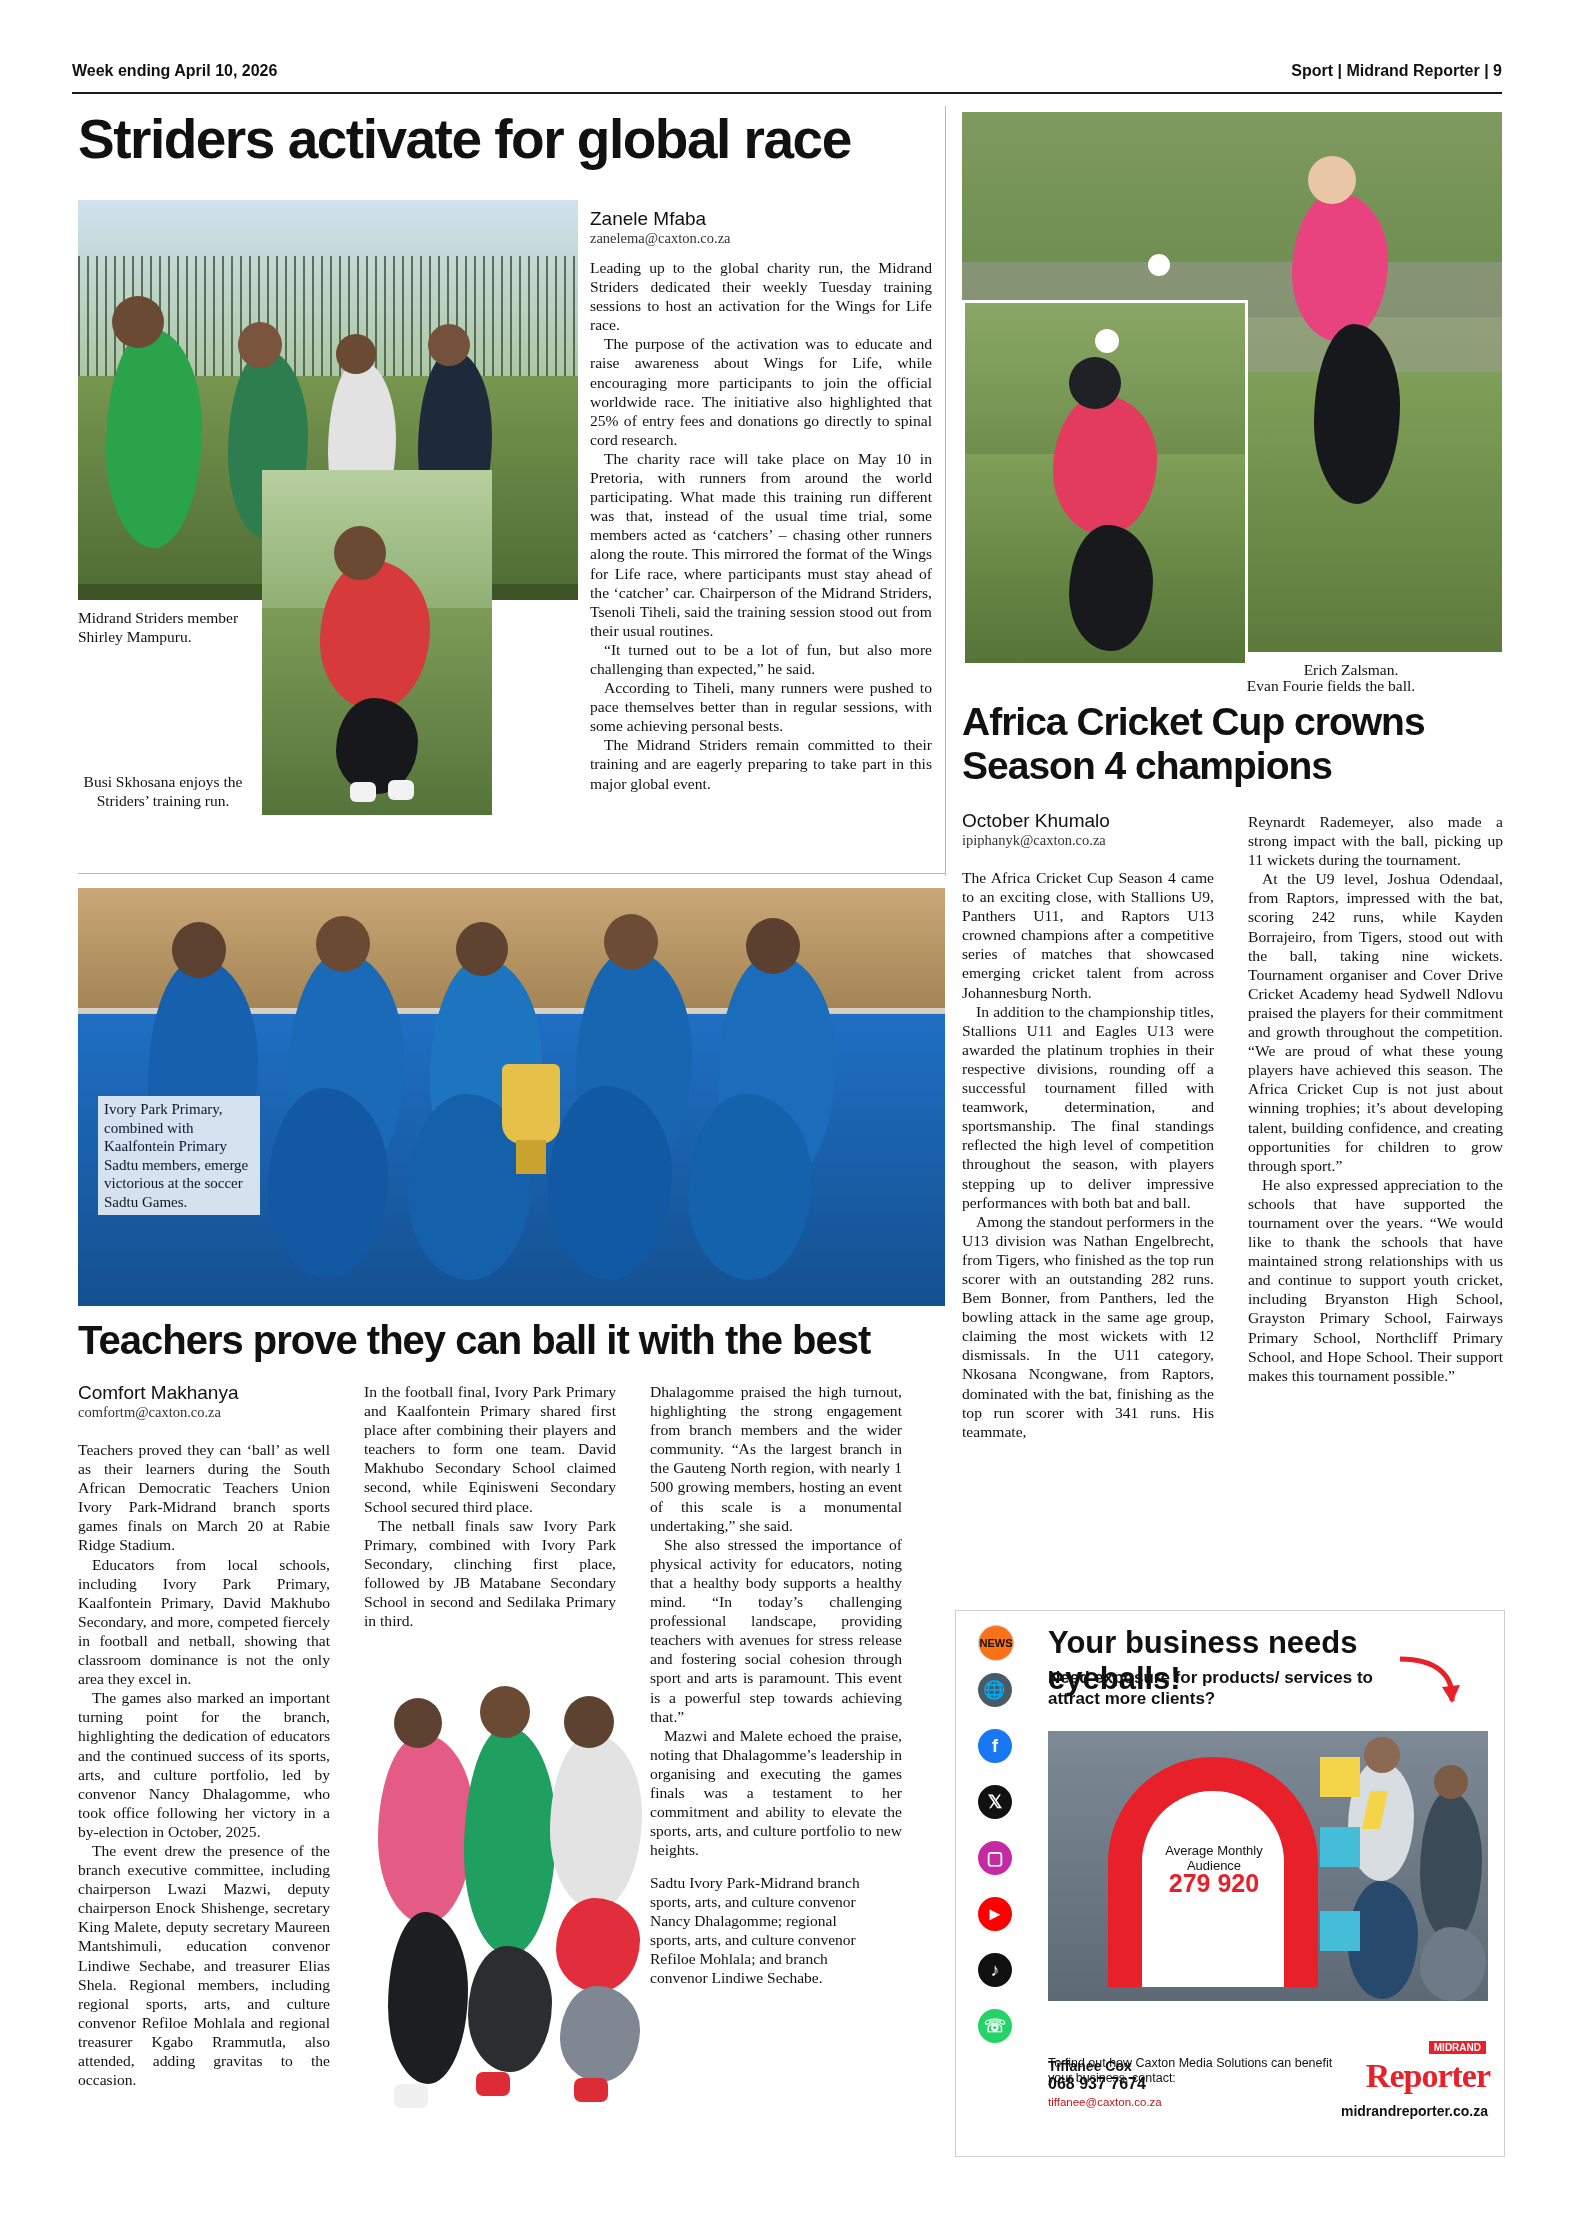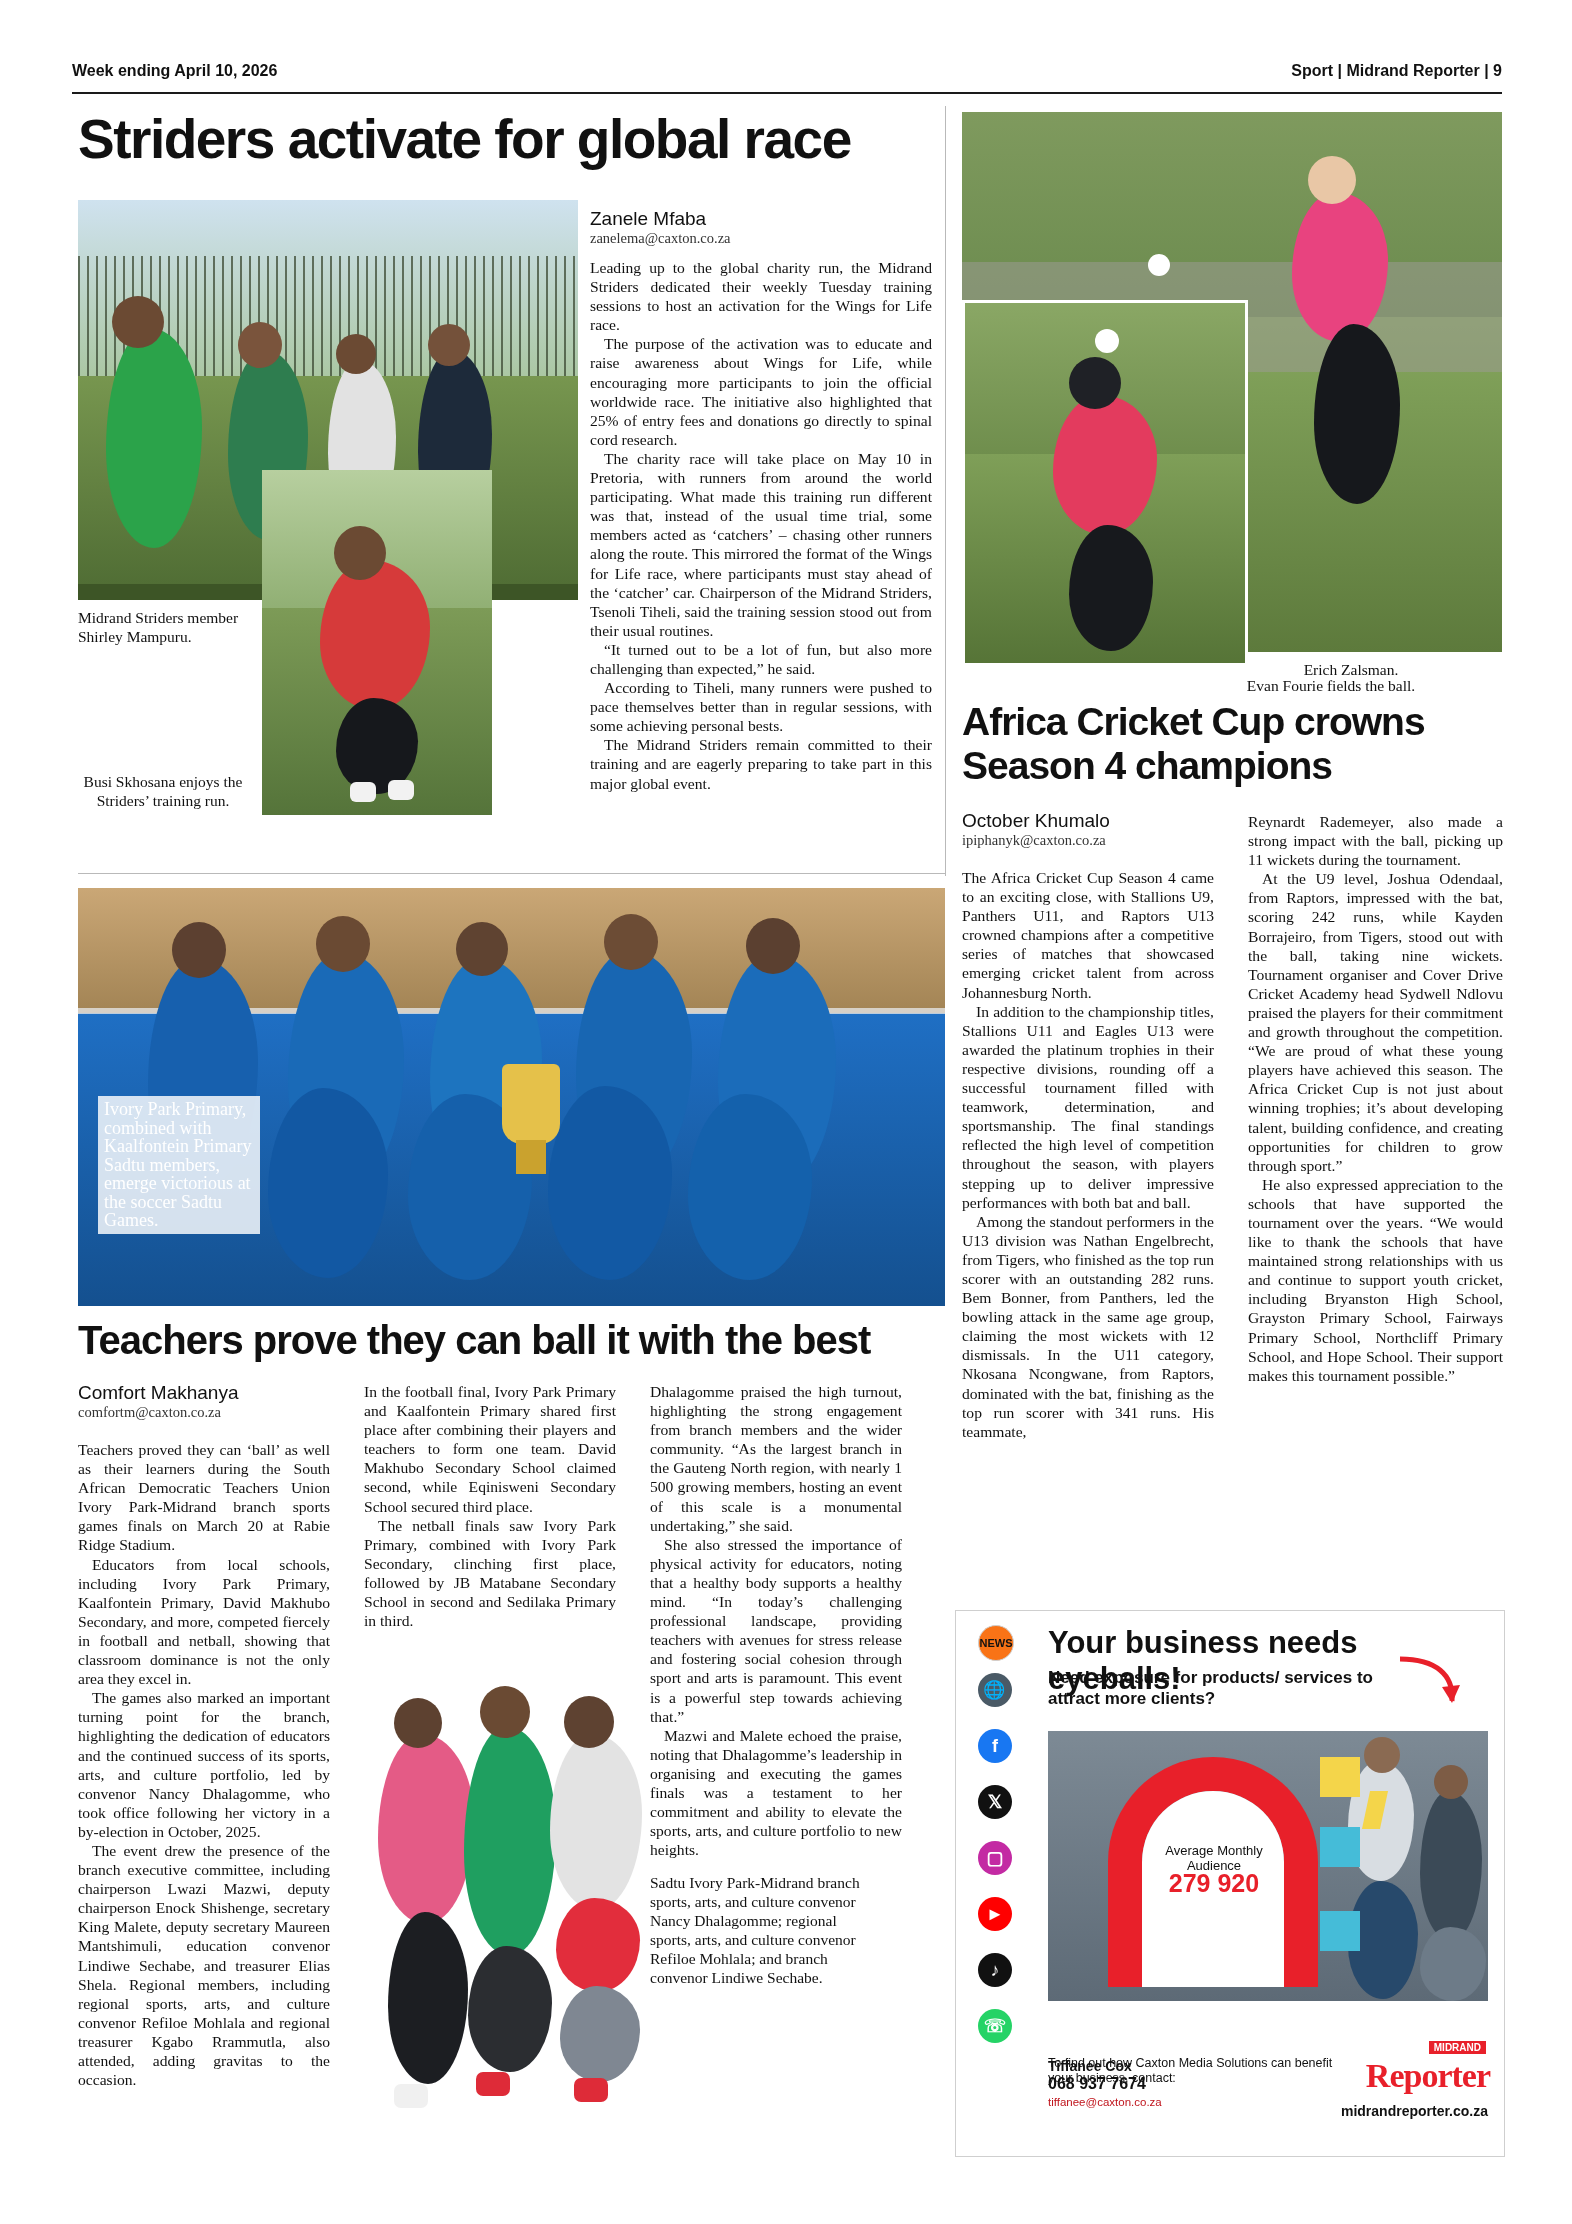--- a/index.html
+++ b/index.html
@@ -141,21 +141,21 @@
     color:#e8202a; letter-spacing:-1px;
   }
   .logo-url {
     position:absolute; right:16px; top:492px;
     font-family:"Liberation Sans", sans-serif; font-weight:bold; font-size:14px; color:#111;
   }
   .cap-box {
     position:absolute;
     background:rgba(255,255,255,.82);
     font-family:"Liberation Serif", serif;
-    font-size:18px; line-height:18.5px; color:#ffffff;
+    font-size:15px; line-height:18.5px; color:#0f172a;
     padding:4px 6px;
   }
 </style>
 </head>
 <body>
 
 <div class="page">
 
   <div class="masthead">
     <div class="left">Week ending April 10, 2026</div>

